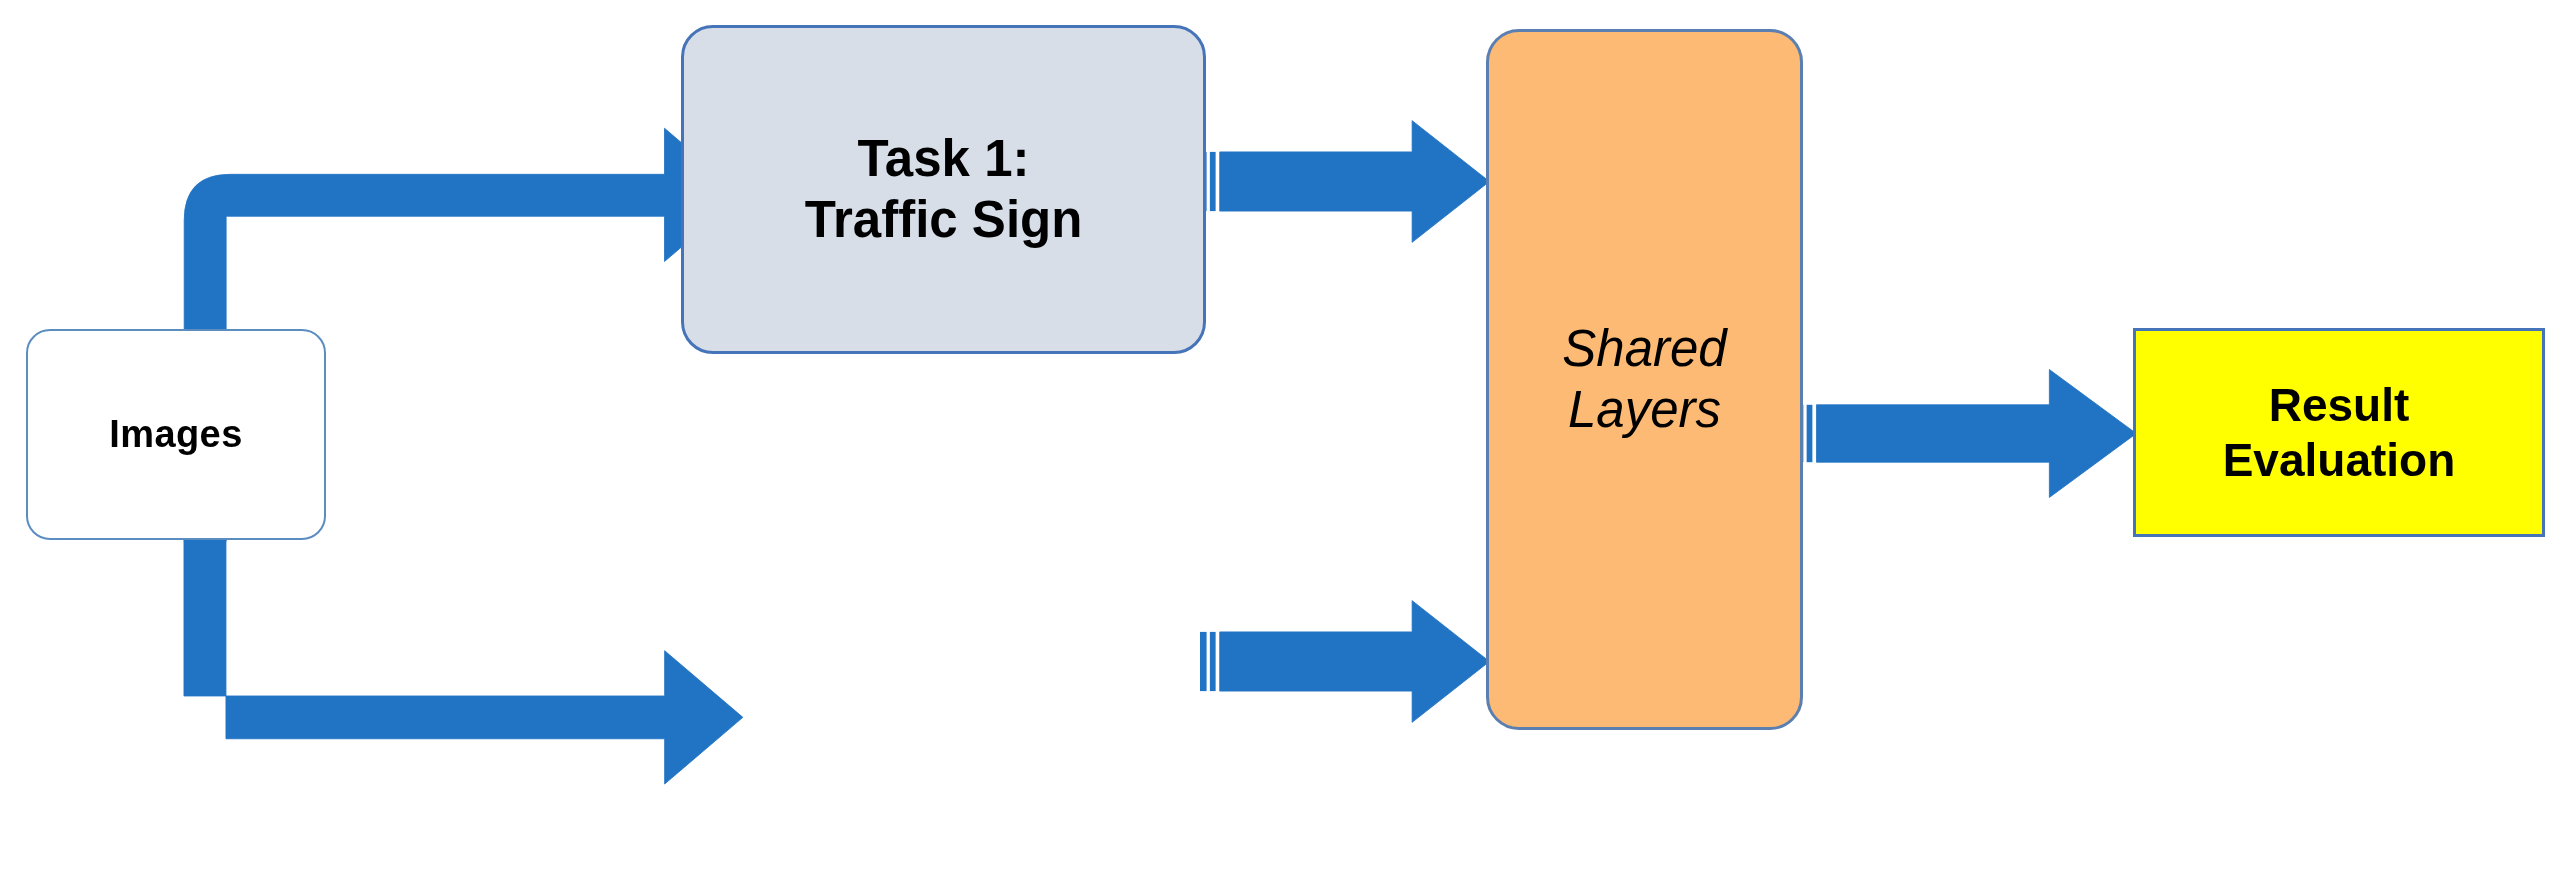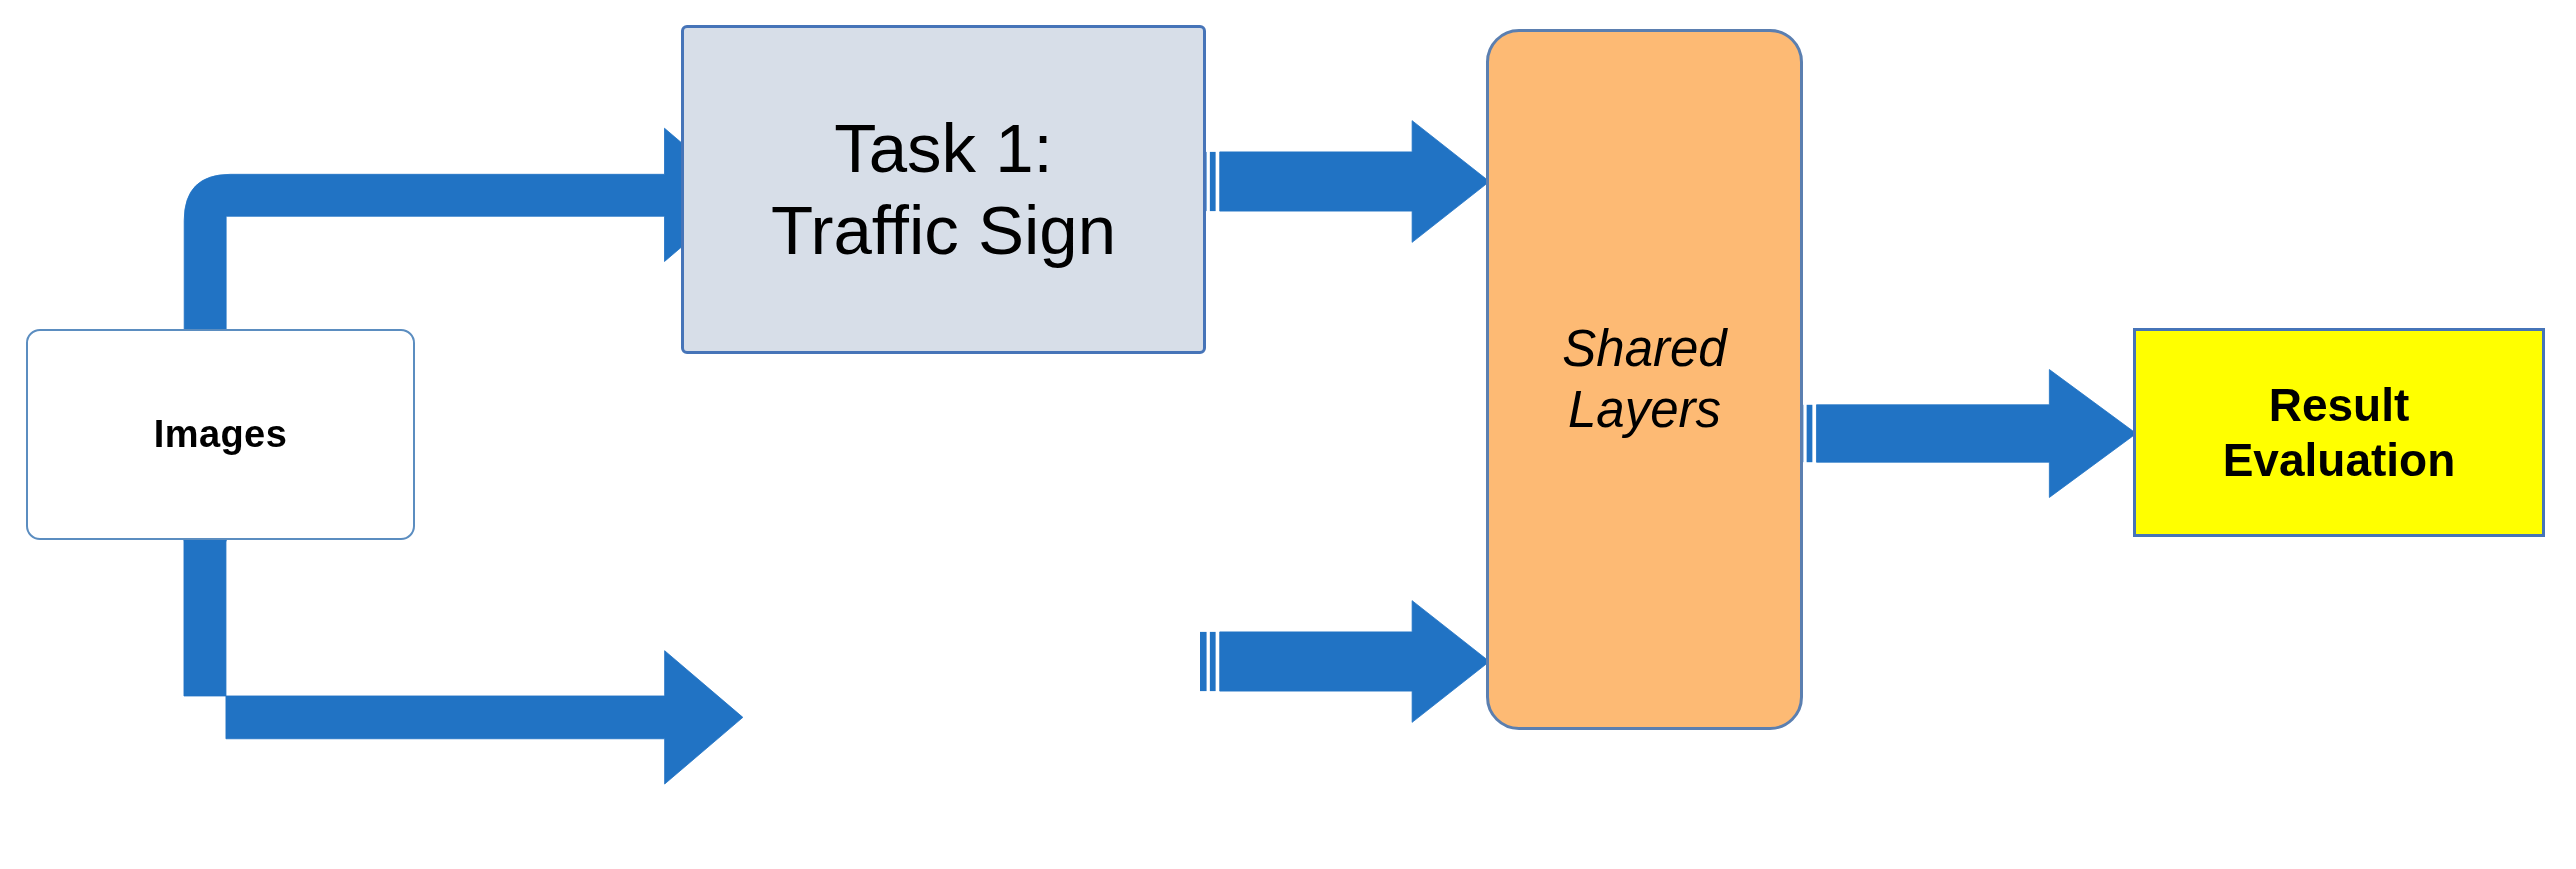--- a/index.html
+++ b/index.html
@@ -27,37 +27,37 @@
     color: #000000;
     line-height: 1.18;
     white-space: pre-line;
     z-index: 5;
   }
 
   
   #node-images {
     left: 26px;
     top: 329px;
-    width: 389px;
+    width: 300px;
     height: 211px;
     background: #ffffff;
     border: 2.5px solid #5B8DC0;
-    border-radius: 14px;
+    border-radius: 24px;
     font-size: 38px;
     font-weight: bold;
     letter-spacing: 0.4px;
   }
 
   
   .task-node {
     background: #D7DEE8;
     border: 3.3px solid #4674B8;
-    border-radius: 6px;
-    font-size: 69px;
-    font-weight: normal;
+    border-radius: 32px;
+    font-size: 51px;
+    font-weight: bold;
   }
   #node-task1 {
     left: 681px;
     top: 25px;
     width: 525px;
     height: 329px;
   }
   #node-task2 {
     left: 681px;
     top: 502px;

